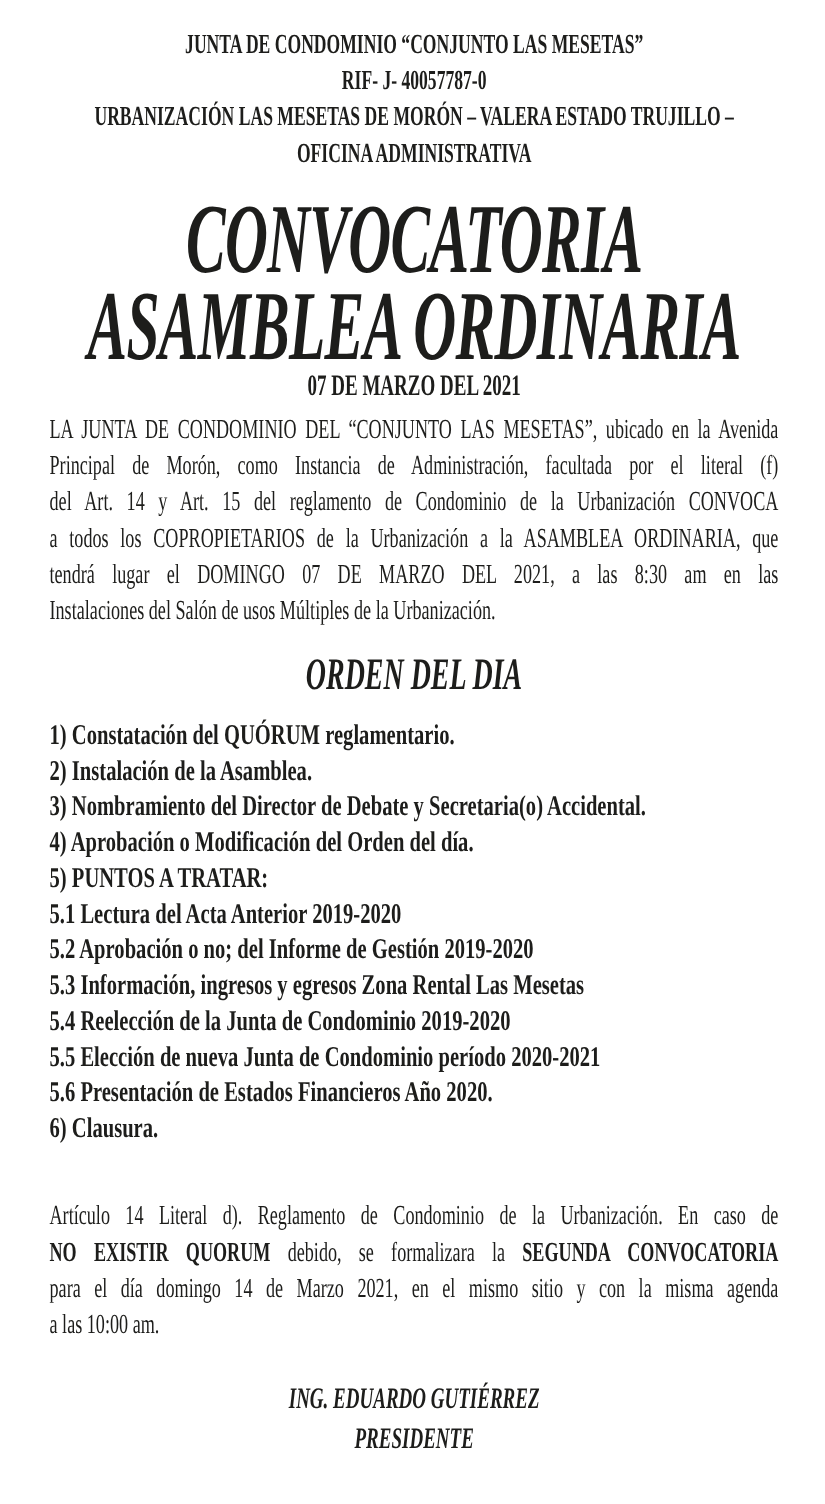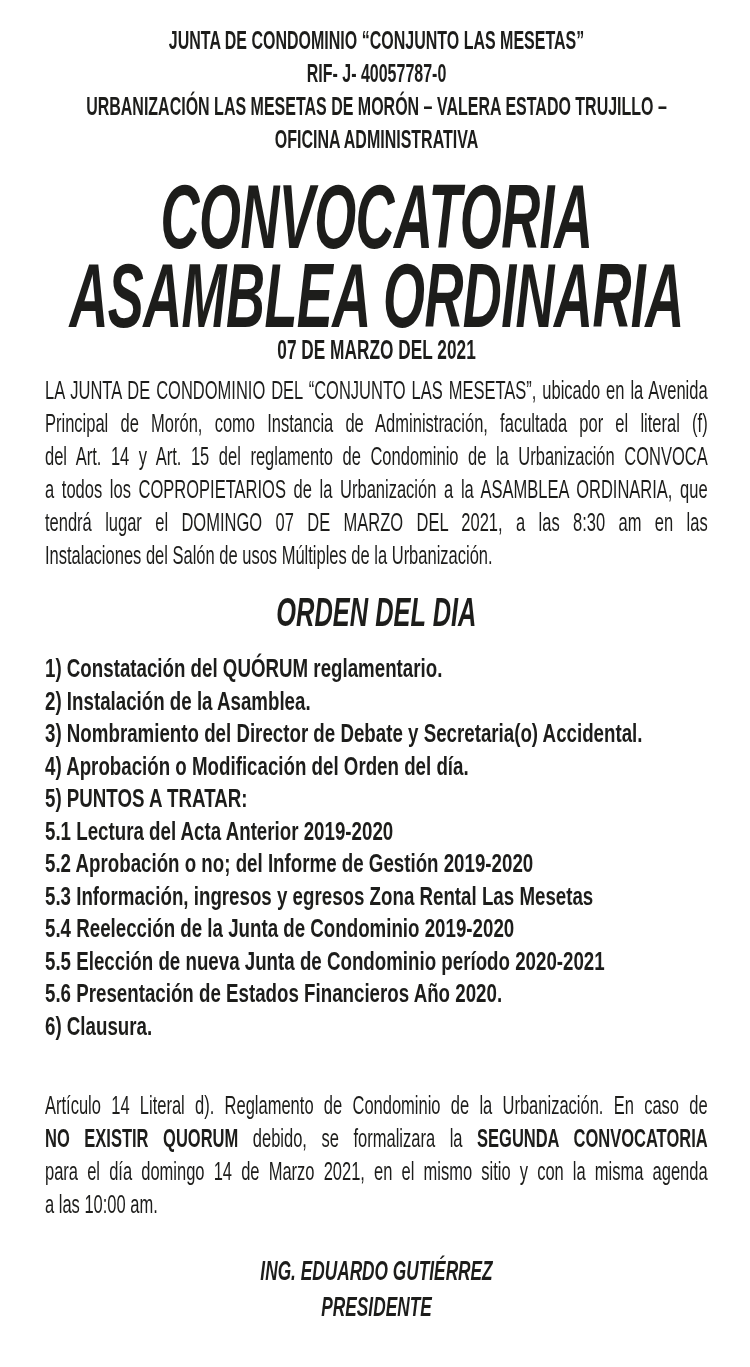--- a/index.html
+++ b/index.html
@@ -1,18 +1,18 @@
 <!DOCTYPE html>
 <html><head>
 <meta charset="utf-8">
 <style>
   html,body{margin:0;padding:0;background:#ffffff;}
   body{width:750px;height:1367px;overflow:hidden;}
   .page{position:relative;width:750px;height:1367px;background:#ffffff;color:#1d1d1b;
-        font-family:Liberation Sans, sans-serif;}
+        font-family:Liberation Serif, serif;}
   
   .blk{position:absolute;left:45px;transform-origin:left top;}
   .center{text-align:center;}
   .jline{text-align:justify;text-align-last:justify;}
   .header{top:24px;width:1036px;transform:scaleX(0.64);
           font-weight:bold;font-size:25px;line-height:33px;}
   .title{top:178px;width:1105px;transform:scaleX(0.60);
          font-weight:bold;font-style:italic;font-size:90px;line-height:79px;letter-spacing:-1px;}
   .date{top:334px;width:1036px;transform:scaleX(0.64);
         font-weight:bold;font-size:27px;line-height:33px;}

